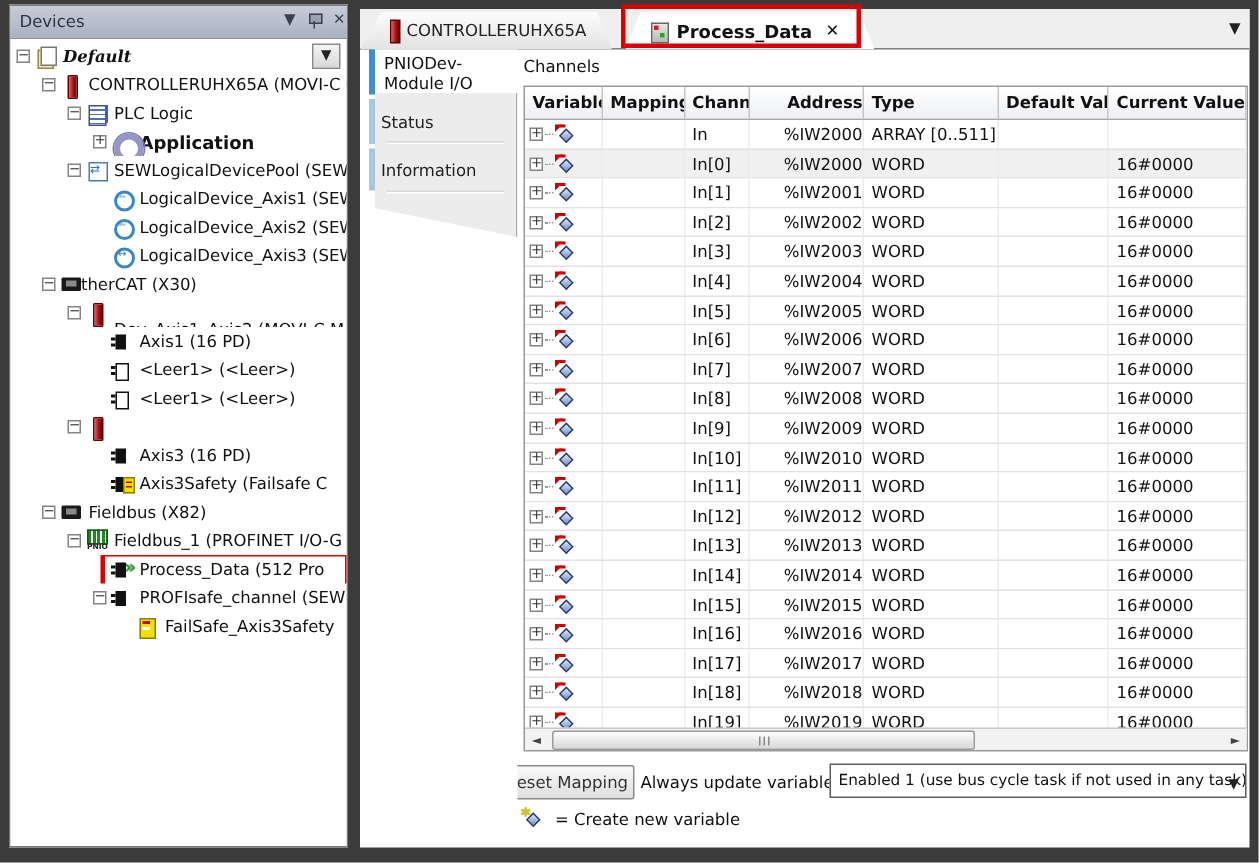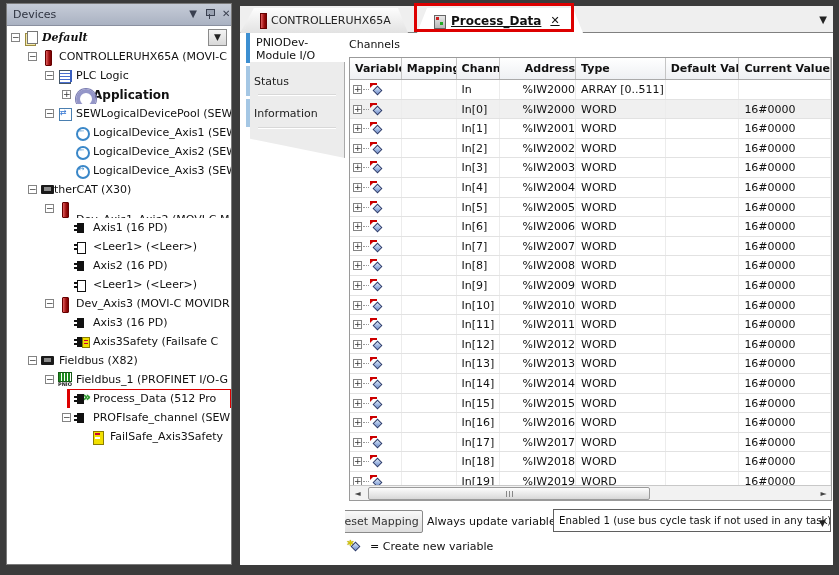--- a/index.html
+++ b/index.html
@@ -175,31 +175,26 @@
       </div>
       <div class="tree-item">
         <span class="ticon i-module-icon" style="left: 67px;"></span>
         <span class="lbl" style="margin-left: 86px;">Axis1 (16 PD)</span>
       </div>
       <div class="tree-item">
         <span class="ticon i-empty-module-icon" style="left: 67px;"></span>
         <span class="lbl" style="margin-left: 86px;">&lt;Leer1&gt; (&lt;Leer&gt;)</span>
       </div>
       <div class="tree-item">
-        <span class="ticon i-module-icon" style="left: 67px;"></span>
-        <span class="lbl" style="margin-left: 86px;">Axis2 (16 PD)</span>
-      </div>
-      <div class="tree-item">
         <span class="ticon i-empty-module-icon" style="left: 67px;"></span>
         <span class="lbl" style="margin-left: 86px;">&lt;Leer1&gt; (&lt;Leer&gt;)</span>
       </div>
       <div class="tree-item">
         <span class="expand-box" style="left: 38px;">−</span>
         <span class="ticon i-drive-icon" style="left: 50px;"></span>
-        <span class="lbl" style="margin-left: 69px;">Dev_Axis3 (MOVI-C MOVIDR</span>
       </div>
       <div class="tree-item">
         <span class="ticon i-module-icon" style="left: 67px;"></span>
         <span class="lbl" style="margin-left: 86px;">Axis3 (16 PD)</span>
       </div>
       <div class="tree-item">
         <span class="ticon i-safety-module-icon" style="left: 67px;">
           <span class="safety-box"></span>
         </span>
         <span class="lbl" style="margin-left: 86px;">Axis3Safety (Failsafe C</span>
@@ -233,21 +228,21 @@
 </div>
 
 <div class="right-panel">
   <div class="tab-strip" id="tabstrip">
     <div class="tab-stub"></div>
     <span class="tab-overflow">▼</span>
   <div class="tab inactive" style="left: 4px; width: 164px;">
         <span class="tab-icon-controller"></span>
         <span>CONTROLLERUHX65A</span>
       </div>
-      <div class="tab active" style="left: 177px; width: 166px; text-decoration: underline;">
+      <div class="tab active" style="left: 177px; width: 166px;">
         <span class="tab-icon-module"></span>
         <span>Process_Data</span>
         <span class="tab-close">✕</span>
       </div>
     </div>
 
   <div class="side-tabs" id="sidetabs">
     <div class="accent a0"></div>
     <div class="accent a1"></div>
     <div class="accent a2"></div>

